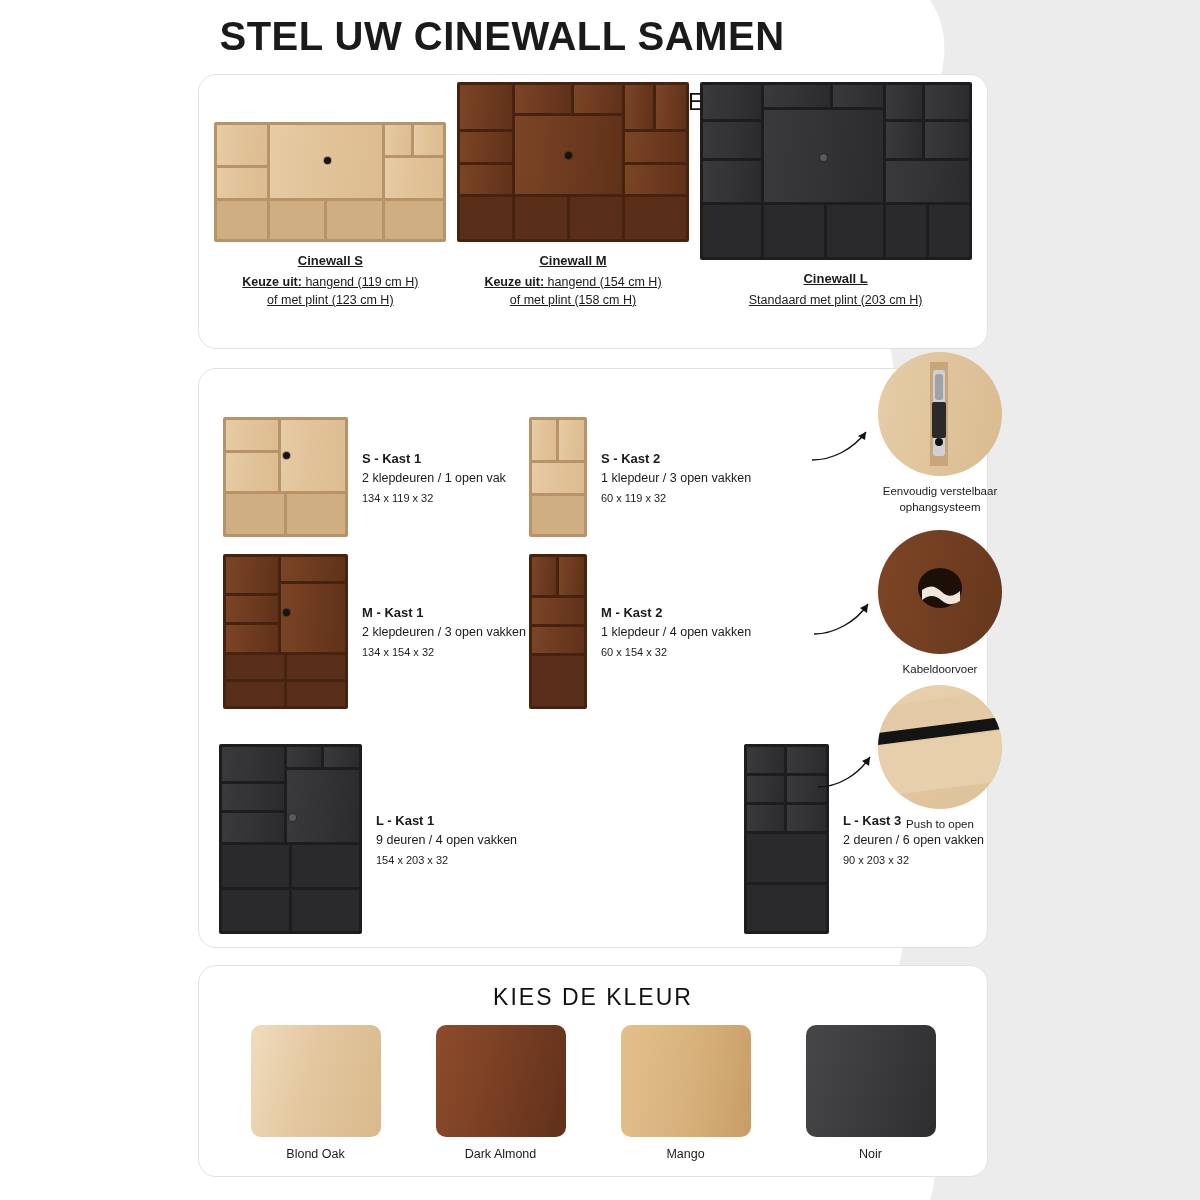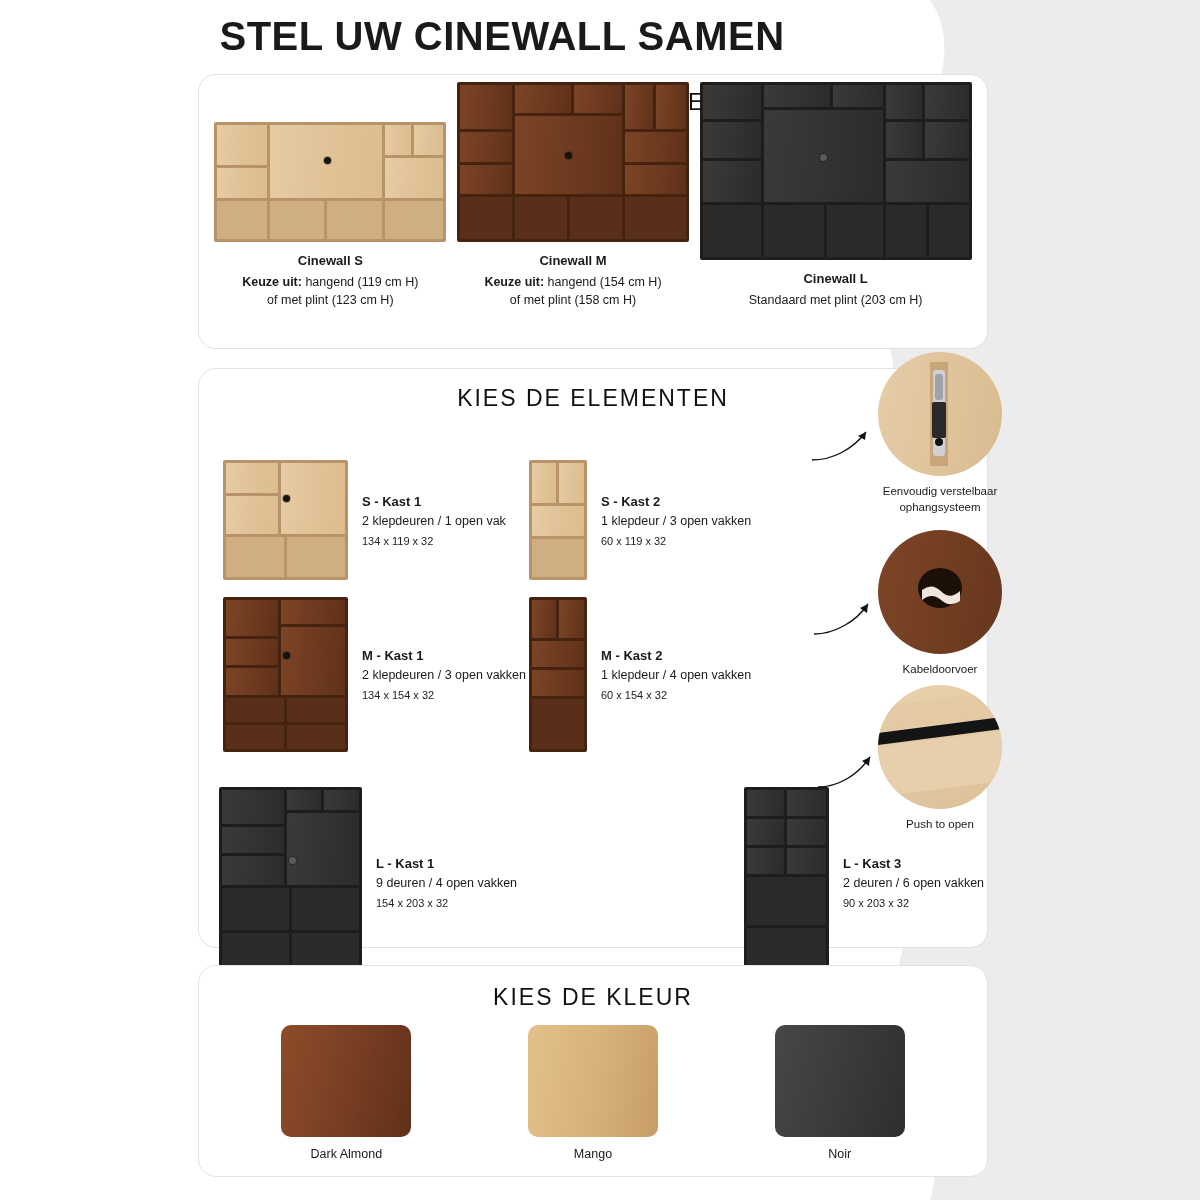--- a/index.html
+++ b/index.html
@@ -51,21 +51,21 @@
   #panel-heights .panel-title { margin-top: 14px; }
   .height-row {
     display: flex;
     justify-content: space-around;
     align-items: flex-end;
     margin-top: 8px;
     padding: 0 10px;
     height: 185px;
   }
   .height-item { text-align: center; }
-  .height-caption { font-size: 12.5px; line-height: 1.45; }
+  .height-caption { font-size: 12.5px; line-height: 1.45; text-decoration: underline; }
   .height-caption .name { font-weight: bold; font-size: 13px; display:block; margin-bottom:2px;}
   .height-caption b { font-weight: bold; }
 
   
   #panel-elements { left: 198px; top: 368px; width: 790px; height: 580px; }
   #panel-elements .panel-title { margin-top: 16px; }
   .elem-grid {
     position: relative;
     height: 520px;
   }
@@ -214,21 +214,20 @@
       <div class="height-caption">
         <span class="name">Cinewall L</span>
         <span>Standaard met plint (203 cm H)</span>
       </div>
     </div>
 
   </div>
 </div>
 
 <div class="panel" id="panel-elements">
-  <div class="panel-title">KIES DE ELEMENTEN</div>
 
   <div class="elem-grid">
 
     <div class="elem-cell" style="left:24px;top:48px;">
       <div class="unit" style="width:125px;height:120px;">
         <div class="cab blond-dd" style="left:0;top:0;width:125px;height:120px;border-radius:2px;"></div>
         <div class="cab blond" style="left:3px;top:3px;width:52px;height:30px;"></div>
         <div class="cab blond" style="left:3px;top:36px;width:52px;height:38px;"></div>
         <div class="cab blond" style="left:58px;top:3px;width:64px;height:71px;"></div>
         <div class="cab blond-d" style="left:3px;top:77px;width:58px;height:40px;"></div>
@@ -389,20 +388,24 @@
   <svg class="feature-arrow" style="left:-38px;top:62px;" width="70" height="46" viewBox="0 0 70 46">
     <path d="M6 40 C 26 40, 46 28, 58 10" stroke="#111" stroke-width="1.4" fill="none"></path>
     <path d="M58 10 L 50 14 L 57 19 Z" fill="#111"></path>
   </svg>
 </div>
 
 <div class="panel" id="panel-colors">
   <div class="panel-title">KIES DE KLEUR</div>
   <div class="color-row">
 
+    <div class="color-item">
+      <div class="swatch" style="background:linear-gradient(105deg,#f0dcbd,#e3c79f 45%,#d9b98c);"></div>
+      <div class="swatch-label">Blond Oak</div>
+    </div>
 
     <div class="color-item">
       <div class="swatch" style="background:linear-gradient(105deg,#8d4c2a,#7b4024 45%,#60301a);"></div>
       <div class="swatch-label">Dark Almond</div>
     </div>
 
     <div class="color-item">
       <div class="swatch" style="background:linear-gradient(100deg,#e3c08a,#d8b27c 50%,#c79d67);"></div>
       <div class="swatch-label">Mango</div>
     </div>

